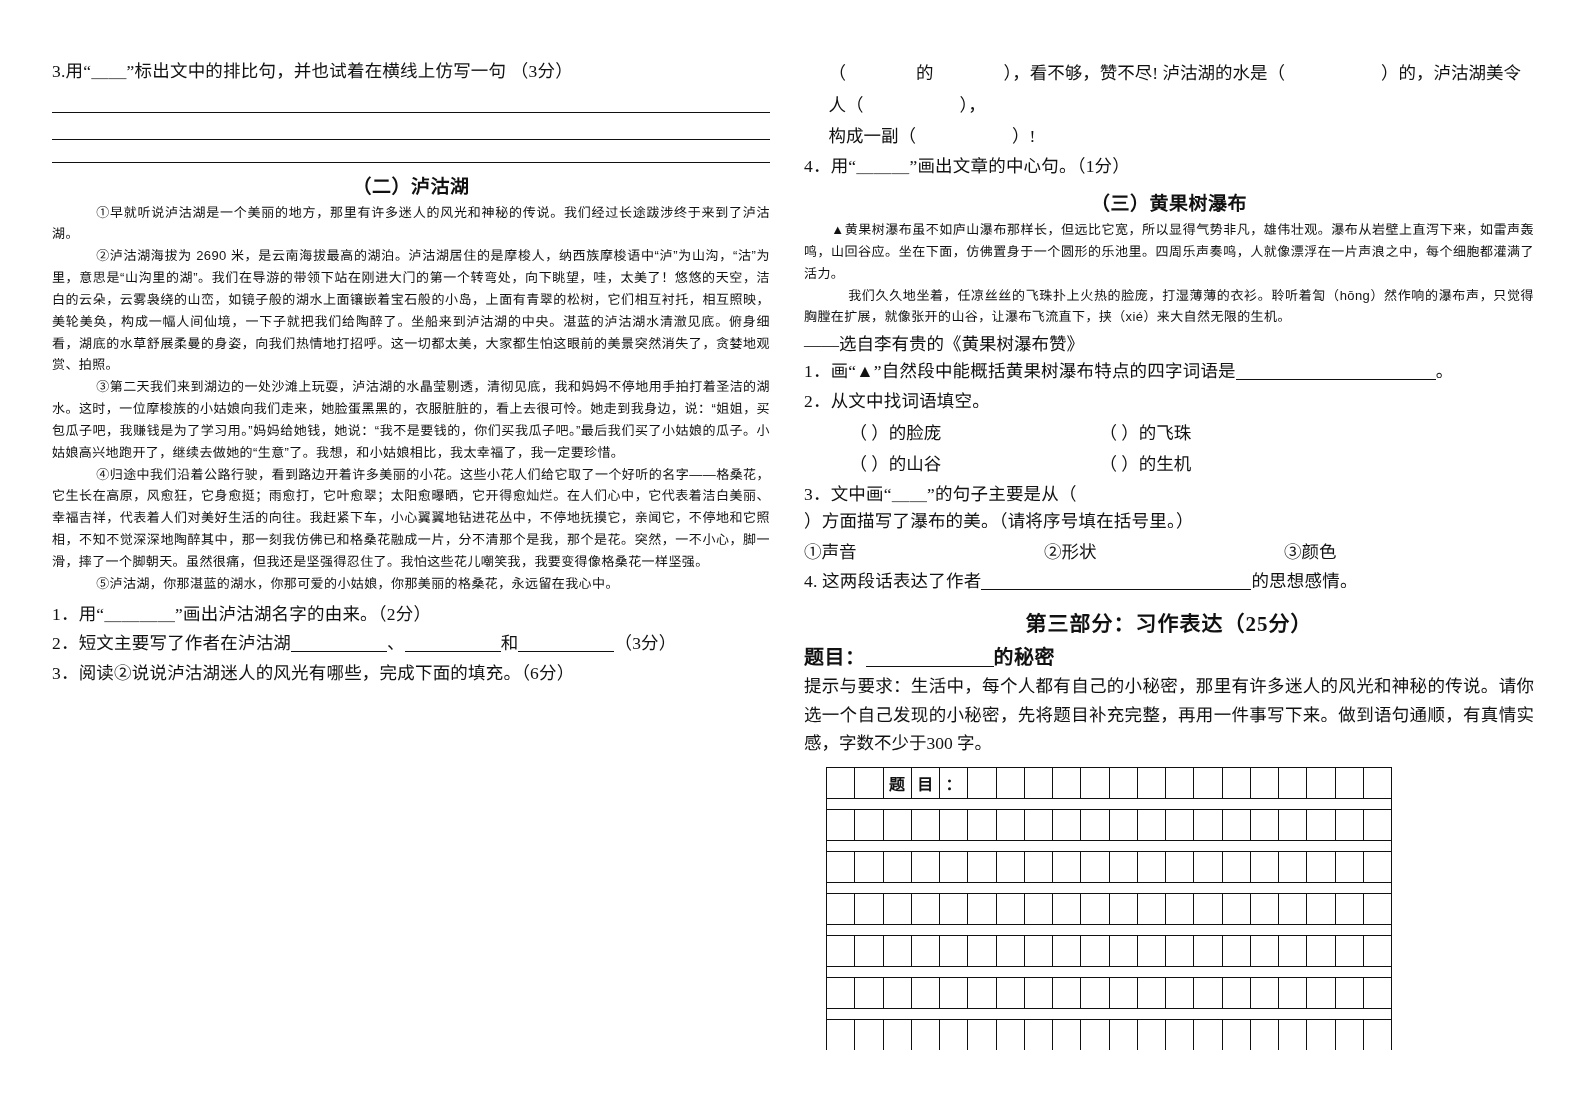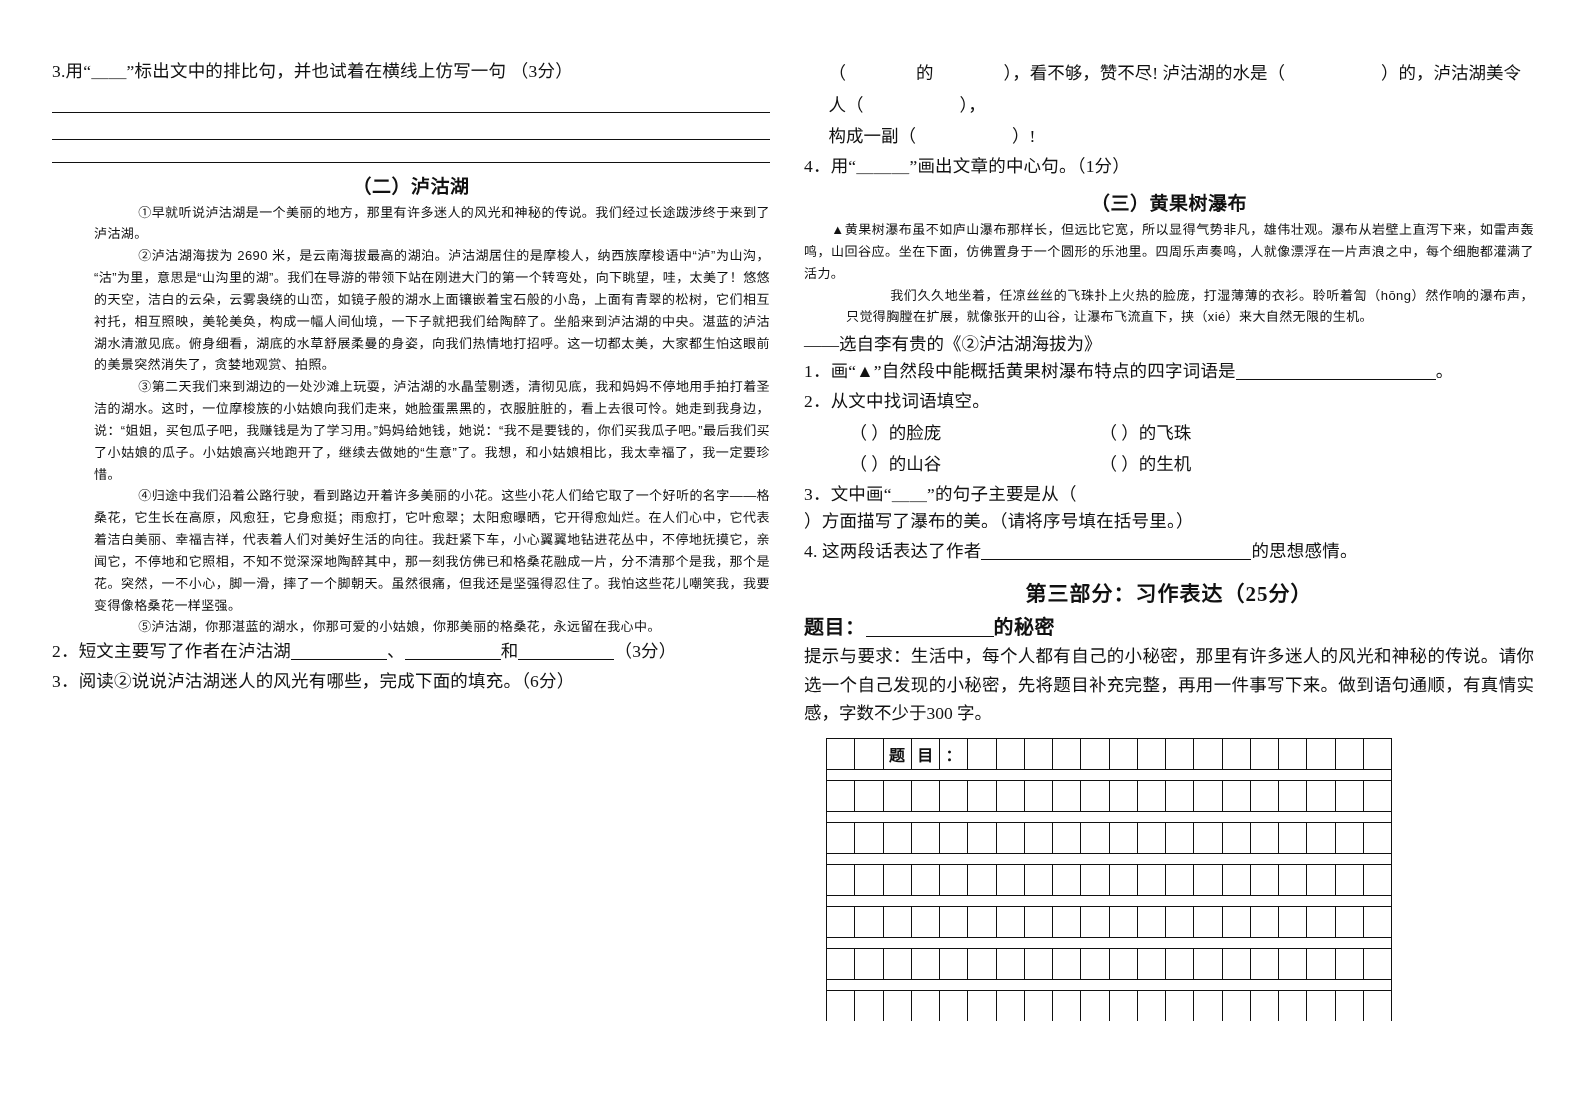--- a/index.html
+++ b/index.html
@@ -36,21 +36,21 @@
   .para{
     font-size:13px;
     line-height:1.68;
     margin:0;
     text-align:justify;
     text-justify:inter-ideograph;
     font-family:Liberation Sans, sans-serif;
     letter-spacing:.4px;
   }
   .indent{text-indent:2.1em;}
-  .indent3{text-indent:3.4em;margin-left:42px;}
+  .indent3{text-indent:3.4em;}
 
   .section-title{
     font-size:19px;
     font-weight:bold;
     text-align:center;
     margin:8px 0 4px 0;
     letter-spacing:.5px;
   }
   .part-title{
     font-size:21px;
@@ -168,20 +168,21 @@
       <div class="rule tight"></div>
 
       <p class="section-title">（二）泸沽湖</p>
 
       <p class="para indent3">①早就听说泸沽湖是一个美丽的地方，那里有许多迷人的风光和神秘的传说。我们经过长途跋涉终于来到了泸沽湖。</p>
       <p class="para indent3">②泸沽湖海拔为 2690 米，是云南海拔最高的湖泊。泸沽湖居住的是摩梭人，纳西族摩梭语中“泸”为山沟，“沽”为里，意思是“山沟里的湖”。我们在导游的带领下站在刚进大门的第一个转弯处，向下眺望，哇，太美了！悠悠的天空，洁白的云朵，云雾袅绕的山峦，如镜子般的湖水上面镶嵌着宝石般的小岛，上面有青翠的松树，它们相互衬托，相互照映，美轮美奂，构成一幅人间仙境，一下子就把我们给陶醉了。坐船来到泸沽湖的中央。湛蓝的泸沽湖水清澈见底。俯身细看，湖底的水草舒展柔曼的身姿，向我们热情地打招呼。这一切都太美，大家都生怕这眼前的美景突然消失了，贪婪地观赏、拍照。</p>
       <p class="para indent3">③第二天我们来到湖边的一处沙滩上玩耍，泸沽湖的水晶莹剔透，清彻见底，我和妈妈不停地用手拍打着圣洁的湖水。这时，一位摩梭族的小姑娘向我们走来，她脸蛋黑黑的，衣服脏脏的，看上去很可怜。她走到我身边，说：“姐姐，买包瓜子吧，我赚钱是为了学习用。”妈妈给她钱，她说：“我不是要钱的，你们买我瓜子吧。”最后我们买了小姑娘的瓜子。小姑娘高兴地跑开了，继续去做她的“生意”了。我想，和小姑娘相比，我太幸福了，我一定要珍惜。</p>
       <p class="para indent3">④归途中我们沿着公路行驶，看到路边开着许多美丽的小花。这些小花人们给它取了一个好听的名字——格桑花，它生长在高原，风愈狂，它身愈挺；雨愈打，它叶愈翠；太阳愈曝晒，它开得愈灿烂。在人们心中，它代表着洁白美丽、幸福吉祥，代表着人们对美好生活的向往。我赶紧下车，小心翼翼地钻进花丛中，不停地抚摸它，亲闻它，不停地和它照相，不知不觉深深地陶醉其中，那一刻我仿佛已和格桑花融成一片，分不清那个是我，那个是花。突然，一不小心，脚一滑，摔了一个脚朝天。虽然很痛，但我还是坚强得忍住了。我怕这些花儿嘲笑我，我要变得像格桑花一样坚强。</p>
       <p class="para indent3">⑤泸沽湖，你那湛蓝的湖水，你那可爱的小姑娘，你那美丽的格桑花，永远留在我心中。</p>
 
+      <p class="q" style="margin-top:6px;">1．用“＿＿＿＿”画出泸沽湖名字的由来。（2分）</p>
 
       <p class="q">
         <span>2．短文主要写了作者在泸沽湖</span><span class="blank b-md"></span><span>、</span><span class="blank b-md"></span><span>和</span><span class="blank b-md"></span><span>（3分）</span>
       </p>
 
       <p class="q">3．阅读②说说泸沽湖迷人的风光有哪些，完成下面的填充。（6分）</p>
 
     </div>
 
     <div class="col right">
@@ -194,39 +195,44 @@
         <span>构成一副（</span><span class="gap-lg"></span><span>）!</span>
       </p>
 
       <p class="q">4．用“＿＿＿”画出文章的中心句。（1分）</p>
 
       <p class="section-title">（三）黄果树瀑布</p>
 
       <p class="para indent">▲黄果树瀑布虽不如庐山瀑布那样长，但远比它宽，所以显得气势非凡，雄伟壮观。瀑布从岩壁上直泻下来，如雷声轰鸣，山回谷应。坐在下面，仿佛置身于一个圆形的乐池里。四周乐声奏鸣，人就像漂浮在一片声浪之中，每个细胞都灌满了活力。</p>
       <p class="para indent3">我们久久地坐着，任凉丝丝的飞珠扑上火热的脸庞，打湿薄薄的衣衫。聆听着訇（hōng）然作响的瀑布声，只觉得胸膛在扩展，就像张开的山谷，让瀑布飞流直下，挟（xié）来大自然无限的生机。</p>
 
-      <p class="source">——选自李有贵的《②泸沽湖海拔为》</p>
+      <p class="source">——选自李有贵的《黄果树瀑布赞》</p>
 
       <p class="q">
         <span>1．画“▲”自然段中能概括黄果树瀑布特点的四字词语是</span><span class="blank b-xl"></span><span>。</span>
       </p>
 
       <p class="q">2．从文中找词语填空。</p>
 
       <p class="fill-row">
         <span class="cellpair">（      ）的脸庞</span><span>（      ）的飞珠</span>
       </p>
       <p class="fill-row">
         <span class="cellpair">（      ）的山谷</span><span>（      ）的生机</span>
       </p>
 
       <p class="q">
         <span>3．文中画“＿＿”的句子主要是从（</span><span class="gap-md"></span><span>）方面描写了瀑布的美。（请将序号填在括号里。）</span>
       </p>
 
+      <div class="choice-row">
+        <span class="c1">①声音</span>
+        <span class="c2">②形状</span>
+        <span>③颜色</span>
+      </div>
 
       <p class="q">
         <span>4. 这两段话表达了作者</span><span class="blank b-xxl"></span><span>的思想感情。</span>
       </p>
 
       <p class="part-title">第三部分：习作表达（25分）</p>
 
       <p class="topic-line">
         <span>题目：</span><span class="blank b-lg"></span><span>的秘密</span>
       </p>

